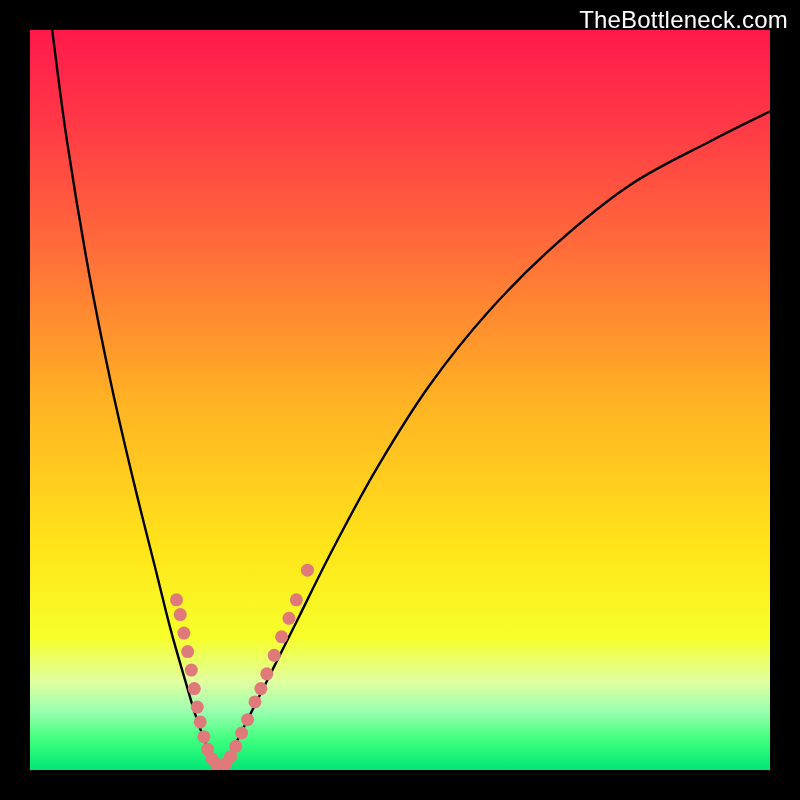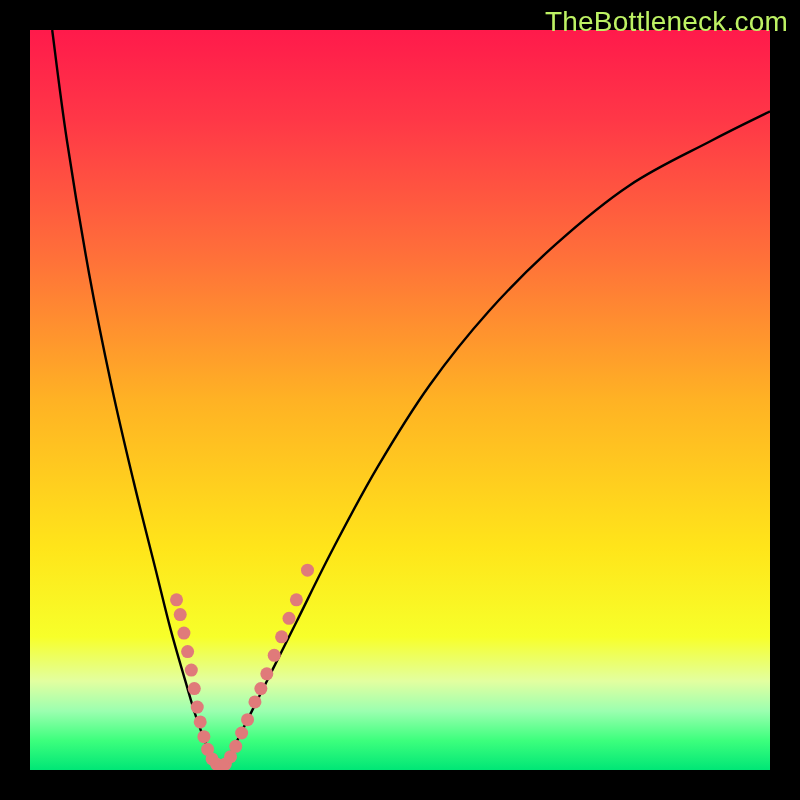--- a/index.html
+++ b/index.html
@@ -20,22 +20,22 @@
     overflow: hidden;
   }
   .gradient {
     position: absolute;
     inset: 0;
   }
   .watermark {
     position: absolute;
     top: 6px;
     right: 12px;
-    color: #bef264;
-    font-size: 28px;
+    color: #ffffff;
+    font-size: 24px;
     font-weight: 500;
     letter-spacing: 0.2px;
     z-index: 10;
   }
   svg.curves {
     position: absolute;
     inset: 0;
     width: 100%;
     height: 100%;
     z-index: 5;

